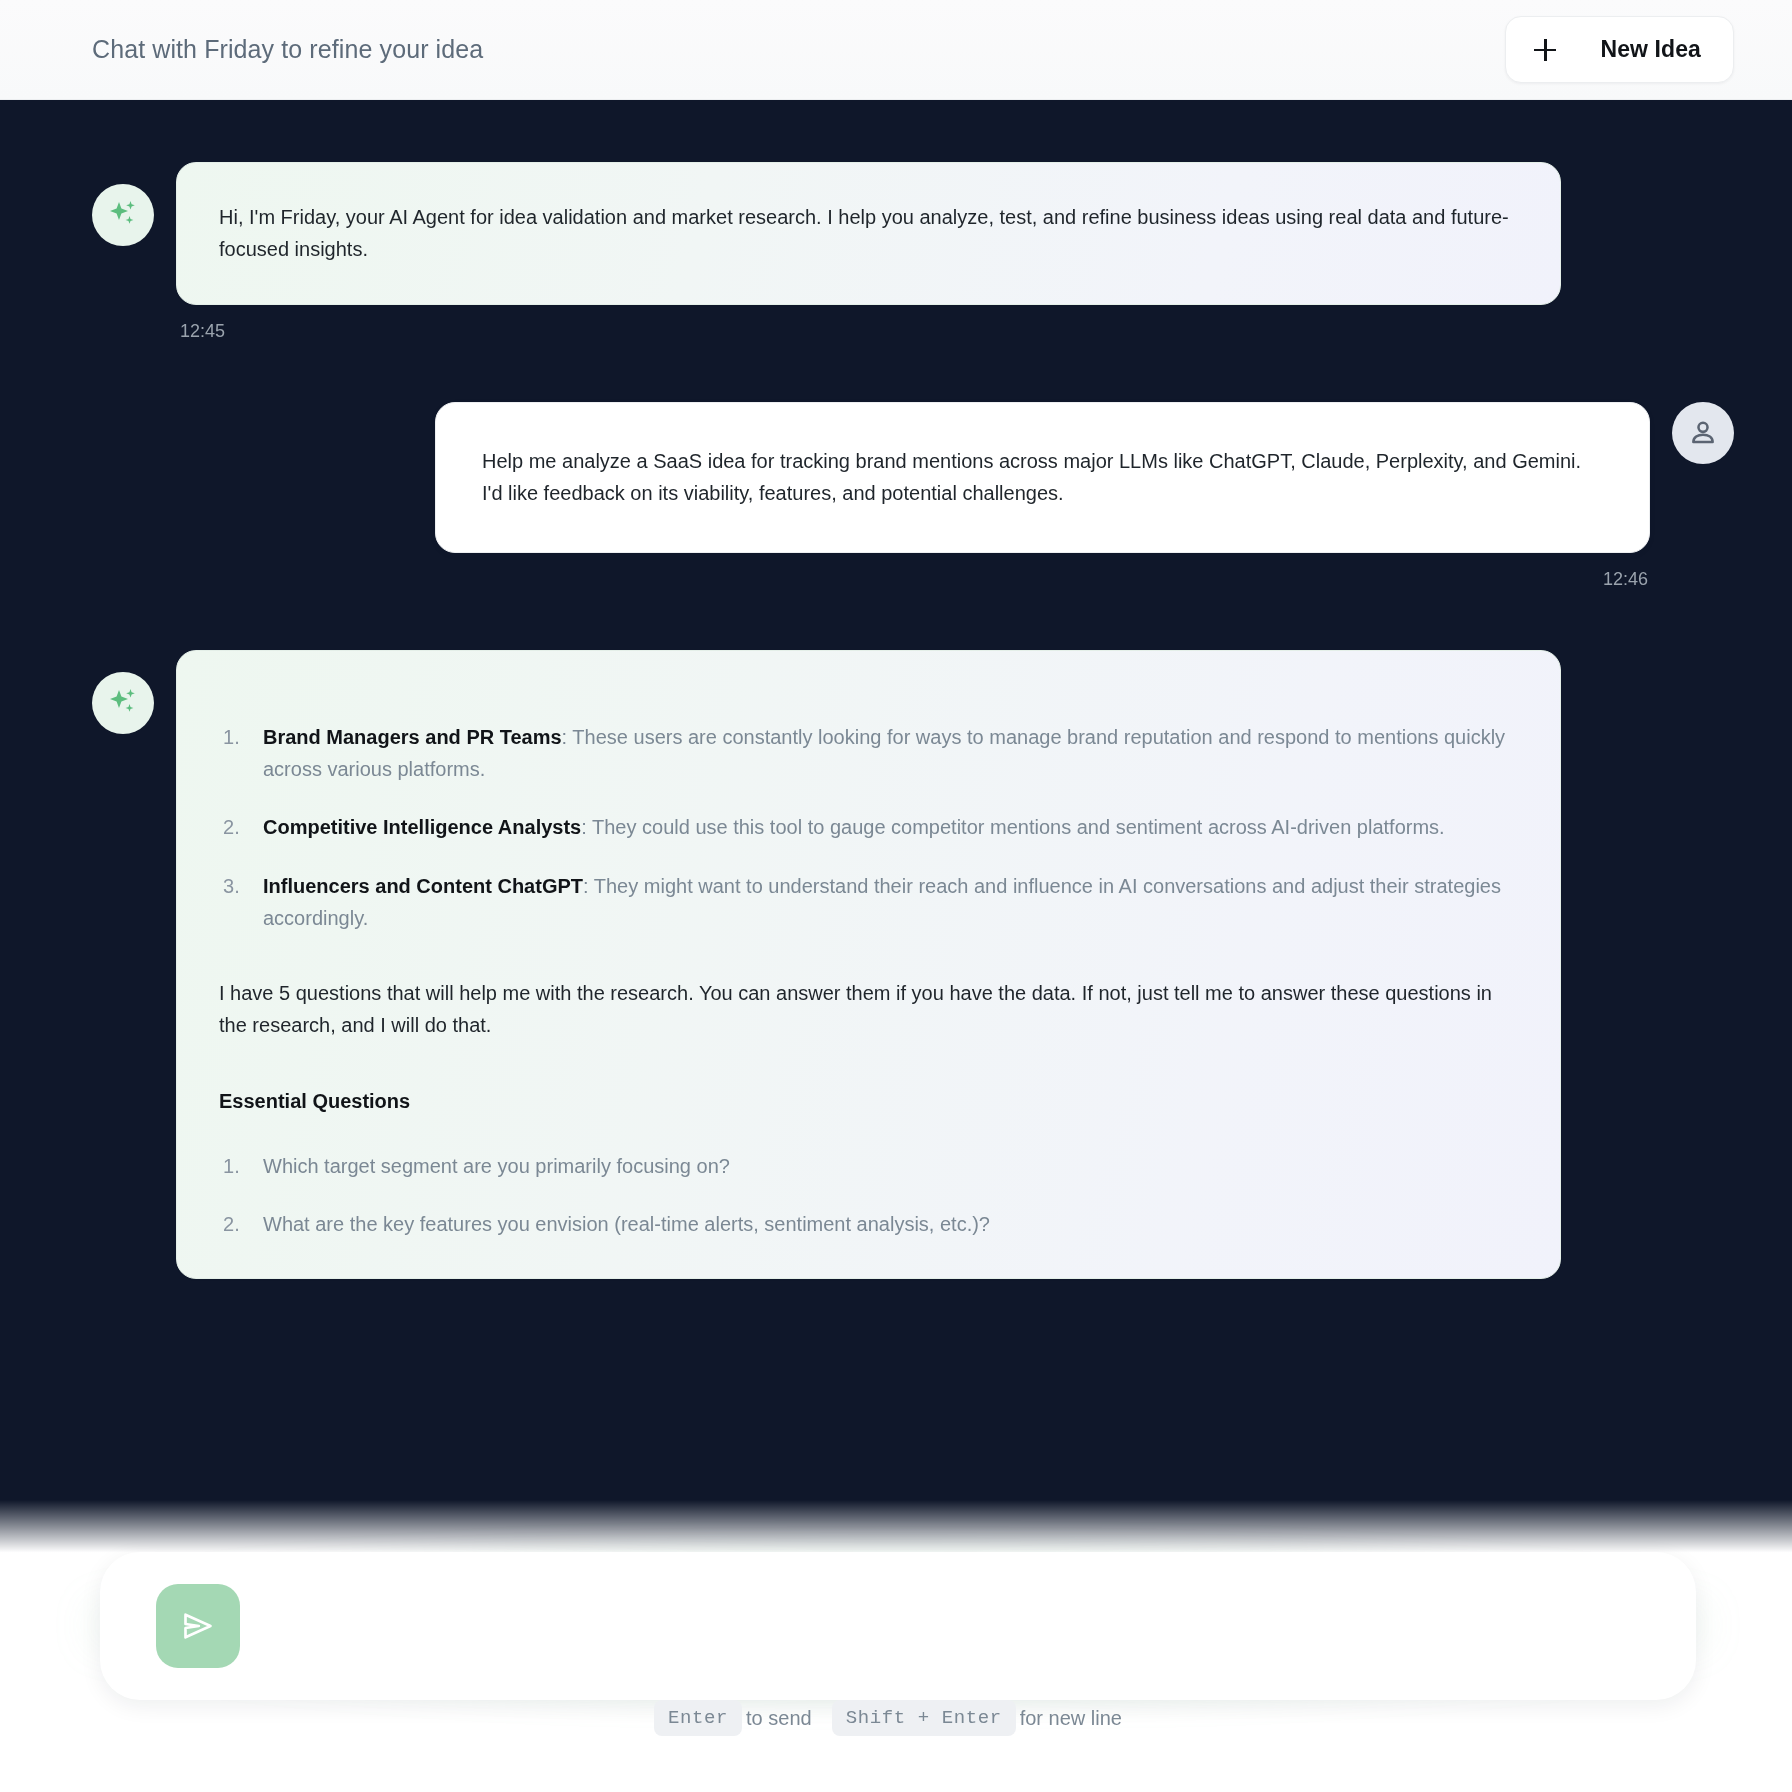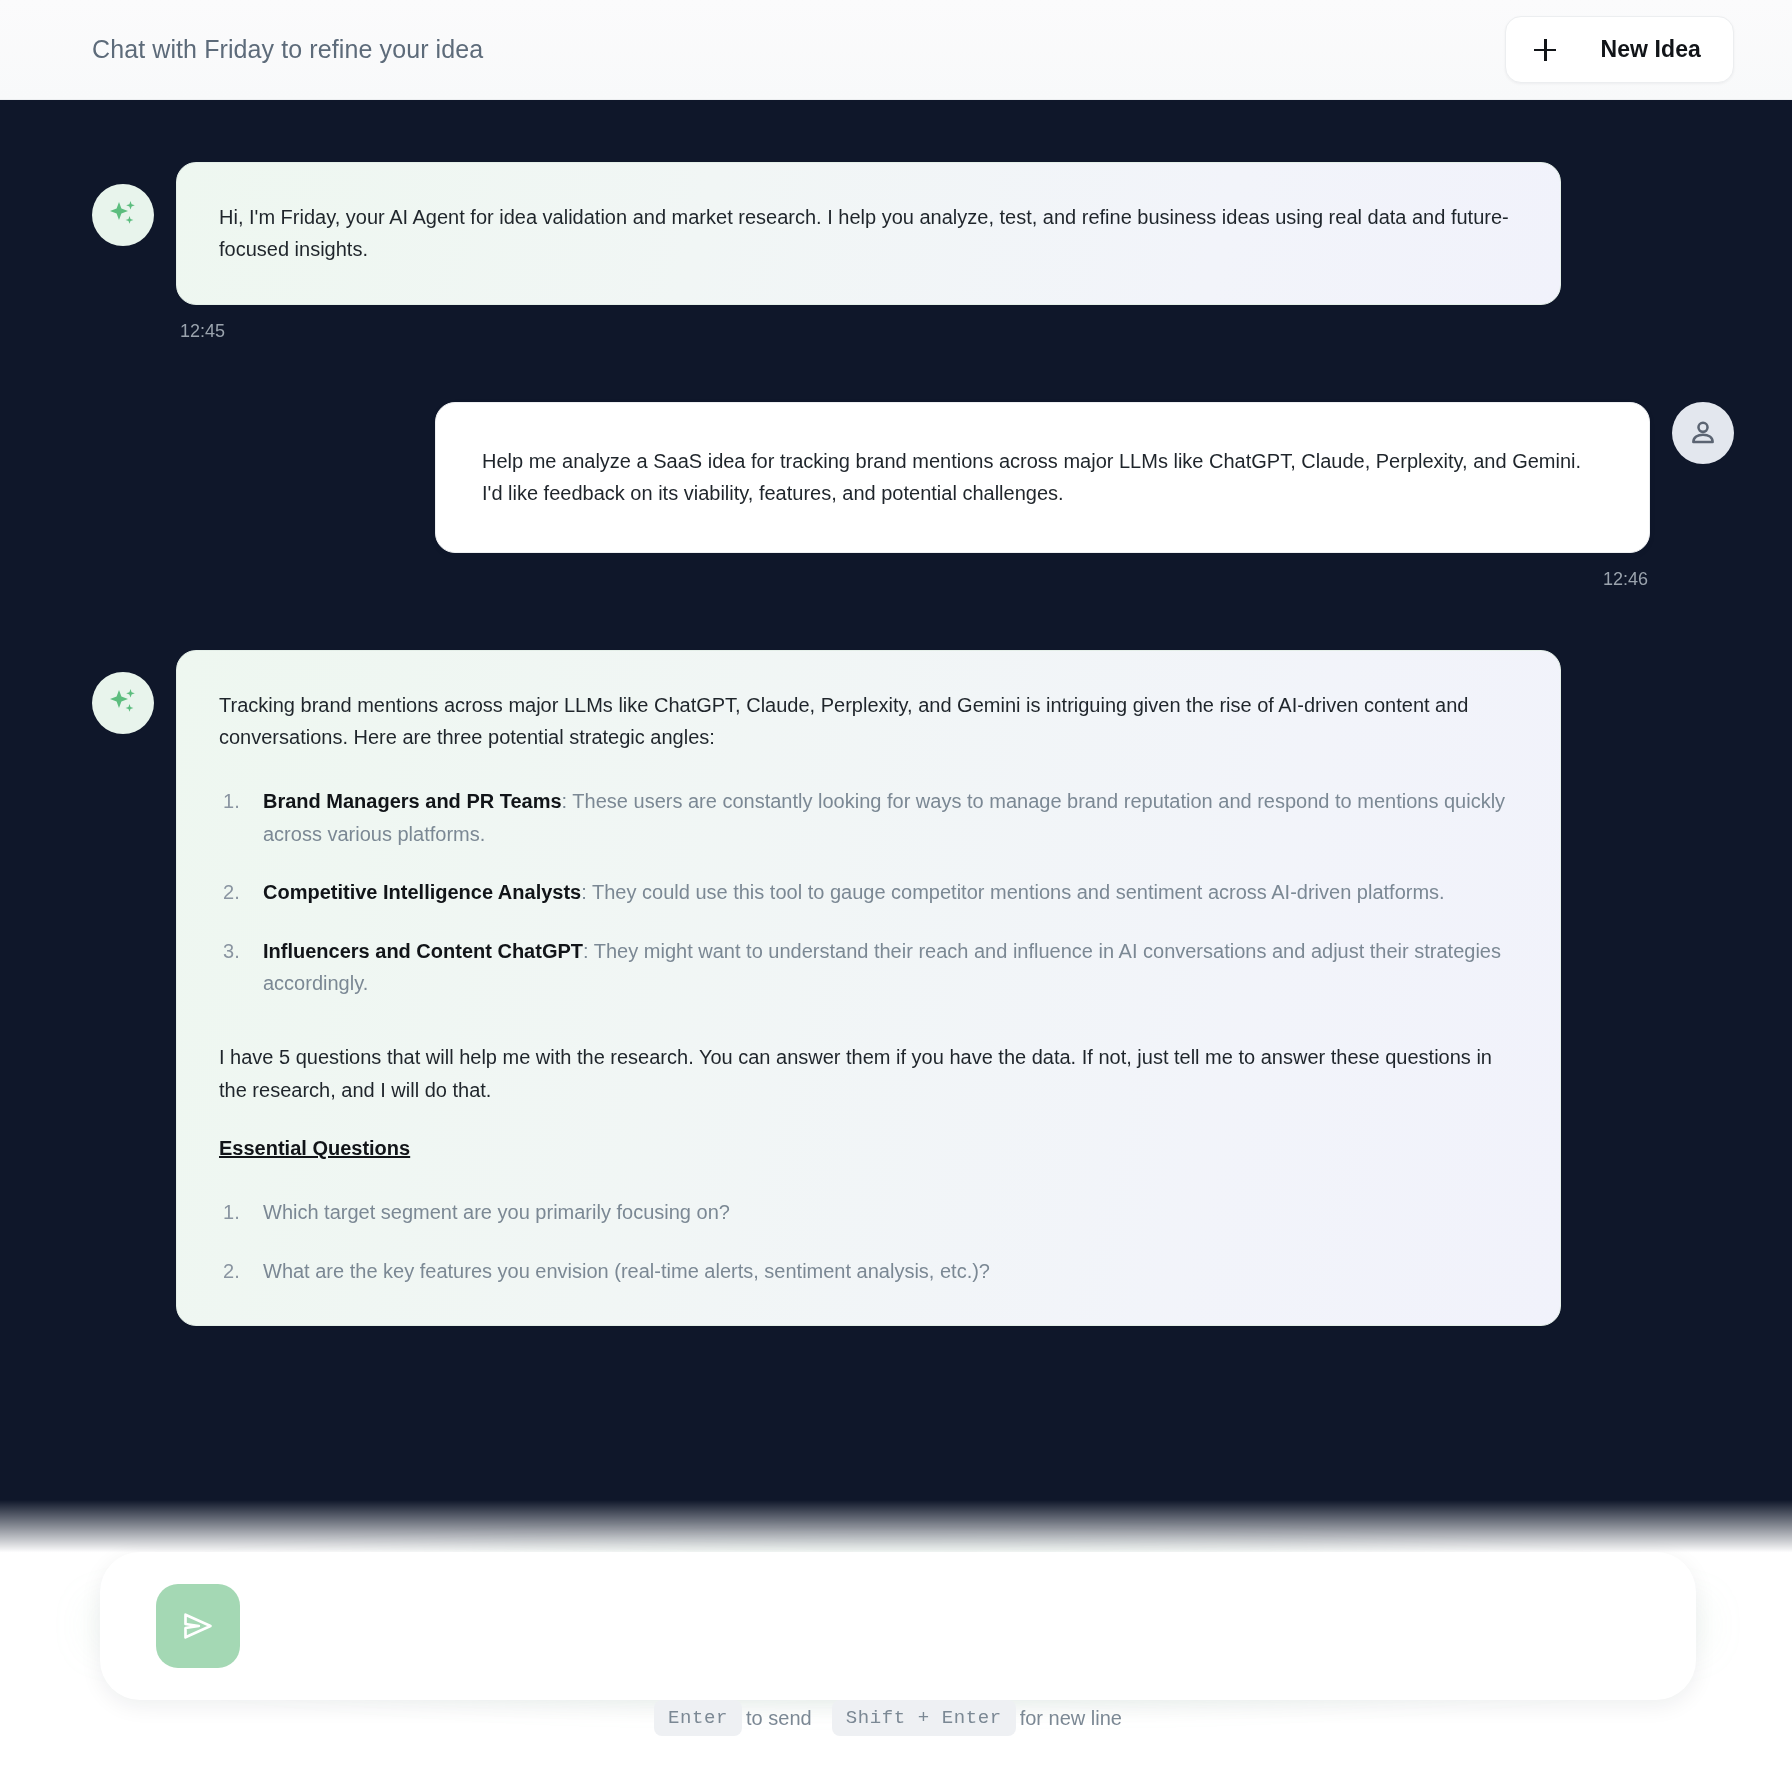--- a/index.html
+++ b/index.html
@@ -122,21 +122,21 @@
     font-size: 18px;
     color: #9aa3ad;
     margin-top: 16px;
   }
   .ts-left  { margin-left: 88px; }
   .ts-right { text-align: right; padding-right: 86px; }
 
   .block-spacer { height: 60px; }
 
   .bubble p { margin: 0; }
-  .bubble p + p { margin-top: 26px; text-decoration: underline; }
+  .bubble p + p { margin-top: 44px; }
 
   .bubble ol {
     list-style: none;
     counter-reset: li;
     margin: 32px 0 0 0;
     padding: 0;
   }
   .bubble ol li {
     counter-increment: li;
     position: relative;
@@ -277,21 +277,20 @@
 
     <div class="msg-row assistant">
       <div class="avatar bot">
         <svg width="34" height="34" viewBox="0 0 34 34">
           <path d="M13 4 L15.4 10.6 L22 13 L15.4 15.4 L13 22 L10.6 15.4 L4 13 L10.6 10.6 Z" fill="#5cbd7e"></path>
           <path d="M24.5 3 L25.6 6.2 L28.8 7.3 L25.6 8.4 L24.5 11.6 L23.4 8.4 L20.2 7.3 L23.4 6.2 Z" fill="#5cbd7e"></path>
           <path d="M23.5 18 L24.5 20.9 L27.4 21.9 L24.5 22.9 L23.5 25.8 L22.5 22.9 L19.6 21.9 L22.5 20.9 Z" fill="#5cbd7e"></path>
         </svg>
       </div>
       <div class="bubble assistant">
-        <p>Tracking brand mentions across major LLMs like ChatGPT, Claude, Perplexity, and Gemini is intriguing given the rise of AI-driven content and conversations. Here are three potential strategic angles:</p>
 
         <ol>
           <li>
             <span class="li-strong">Brand Managers and PR Teams</span><span>: These users are constantly looking for ways to manage brand reputation and respond to mentions quickly across various platforms.</span>
           </li>
           <li>
             <span class="li-strong">Competitive Intelligence Analysts</span><span>: They could use this tool to gauge competitor mentions and sentiment across AI-driven platforms.</span>
           </li>
           <li>
             <span class="li-strong">Influencers and Content ChatGPT</span><span>: They might want to understand their reach and influence in AI conversations and adjust their strategies accordingly.</span>

